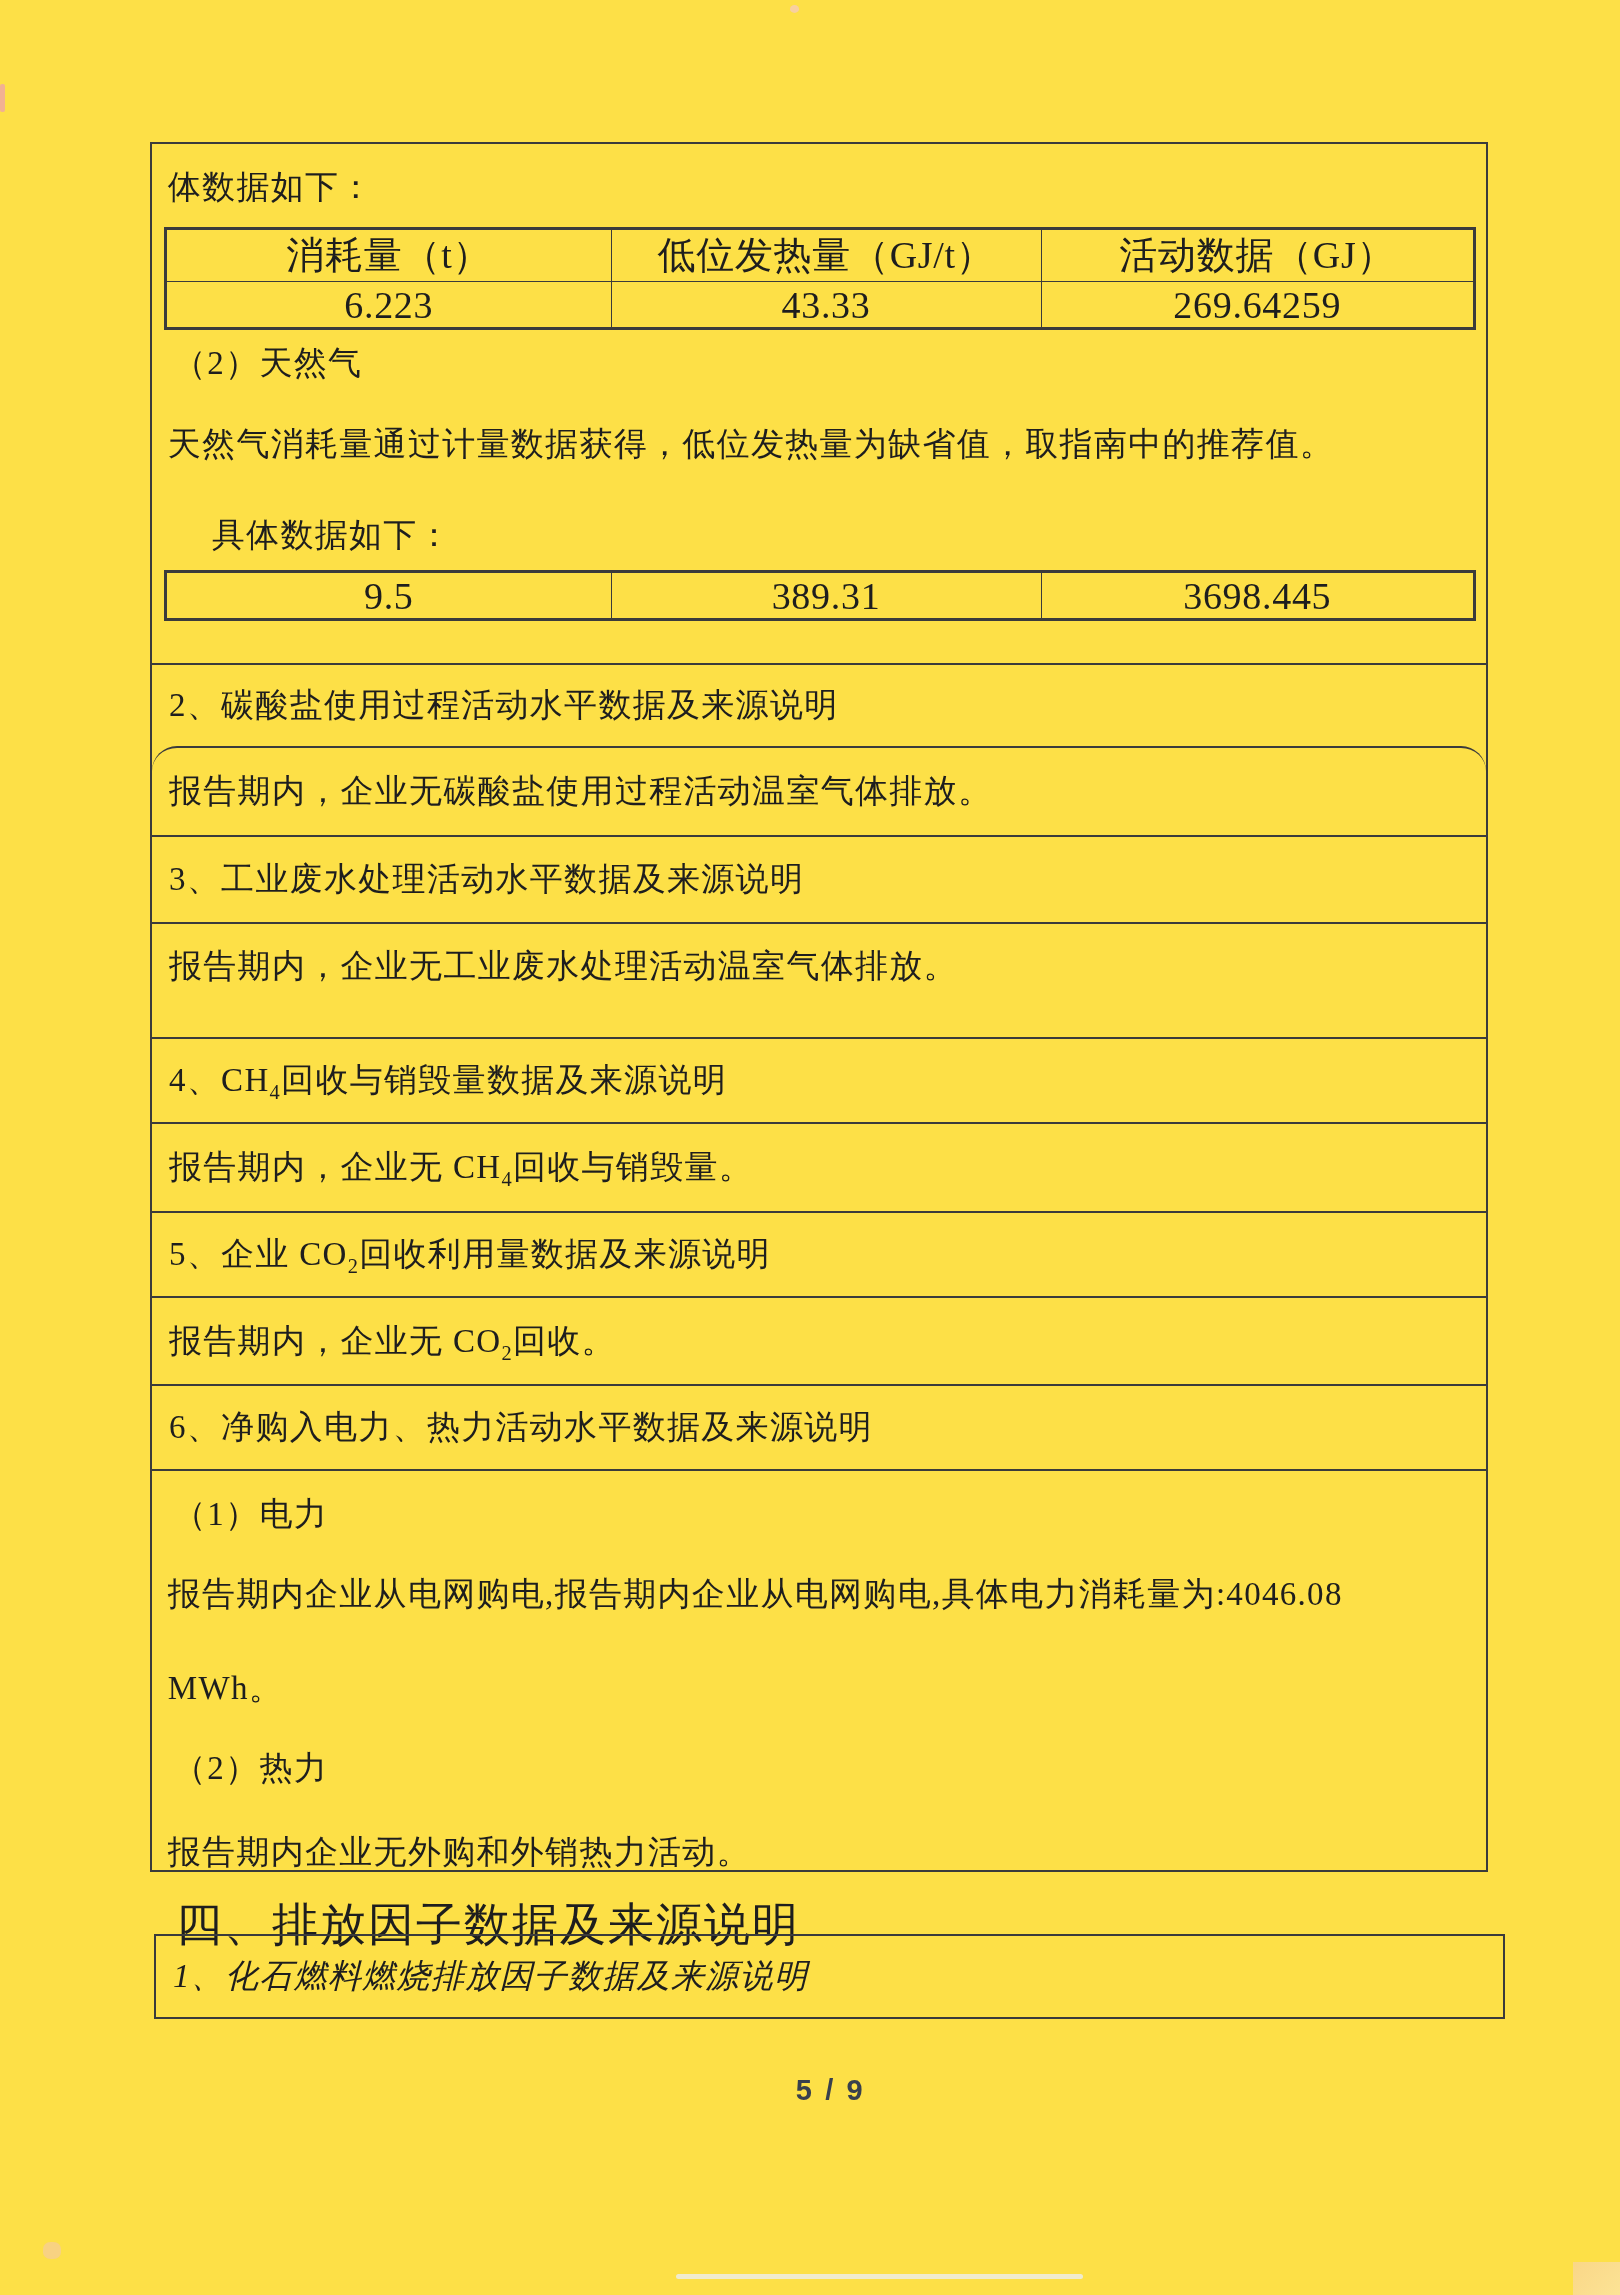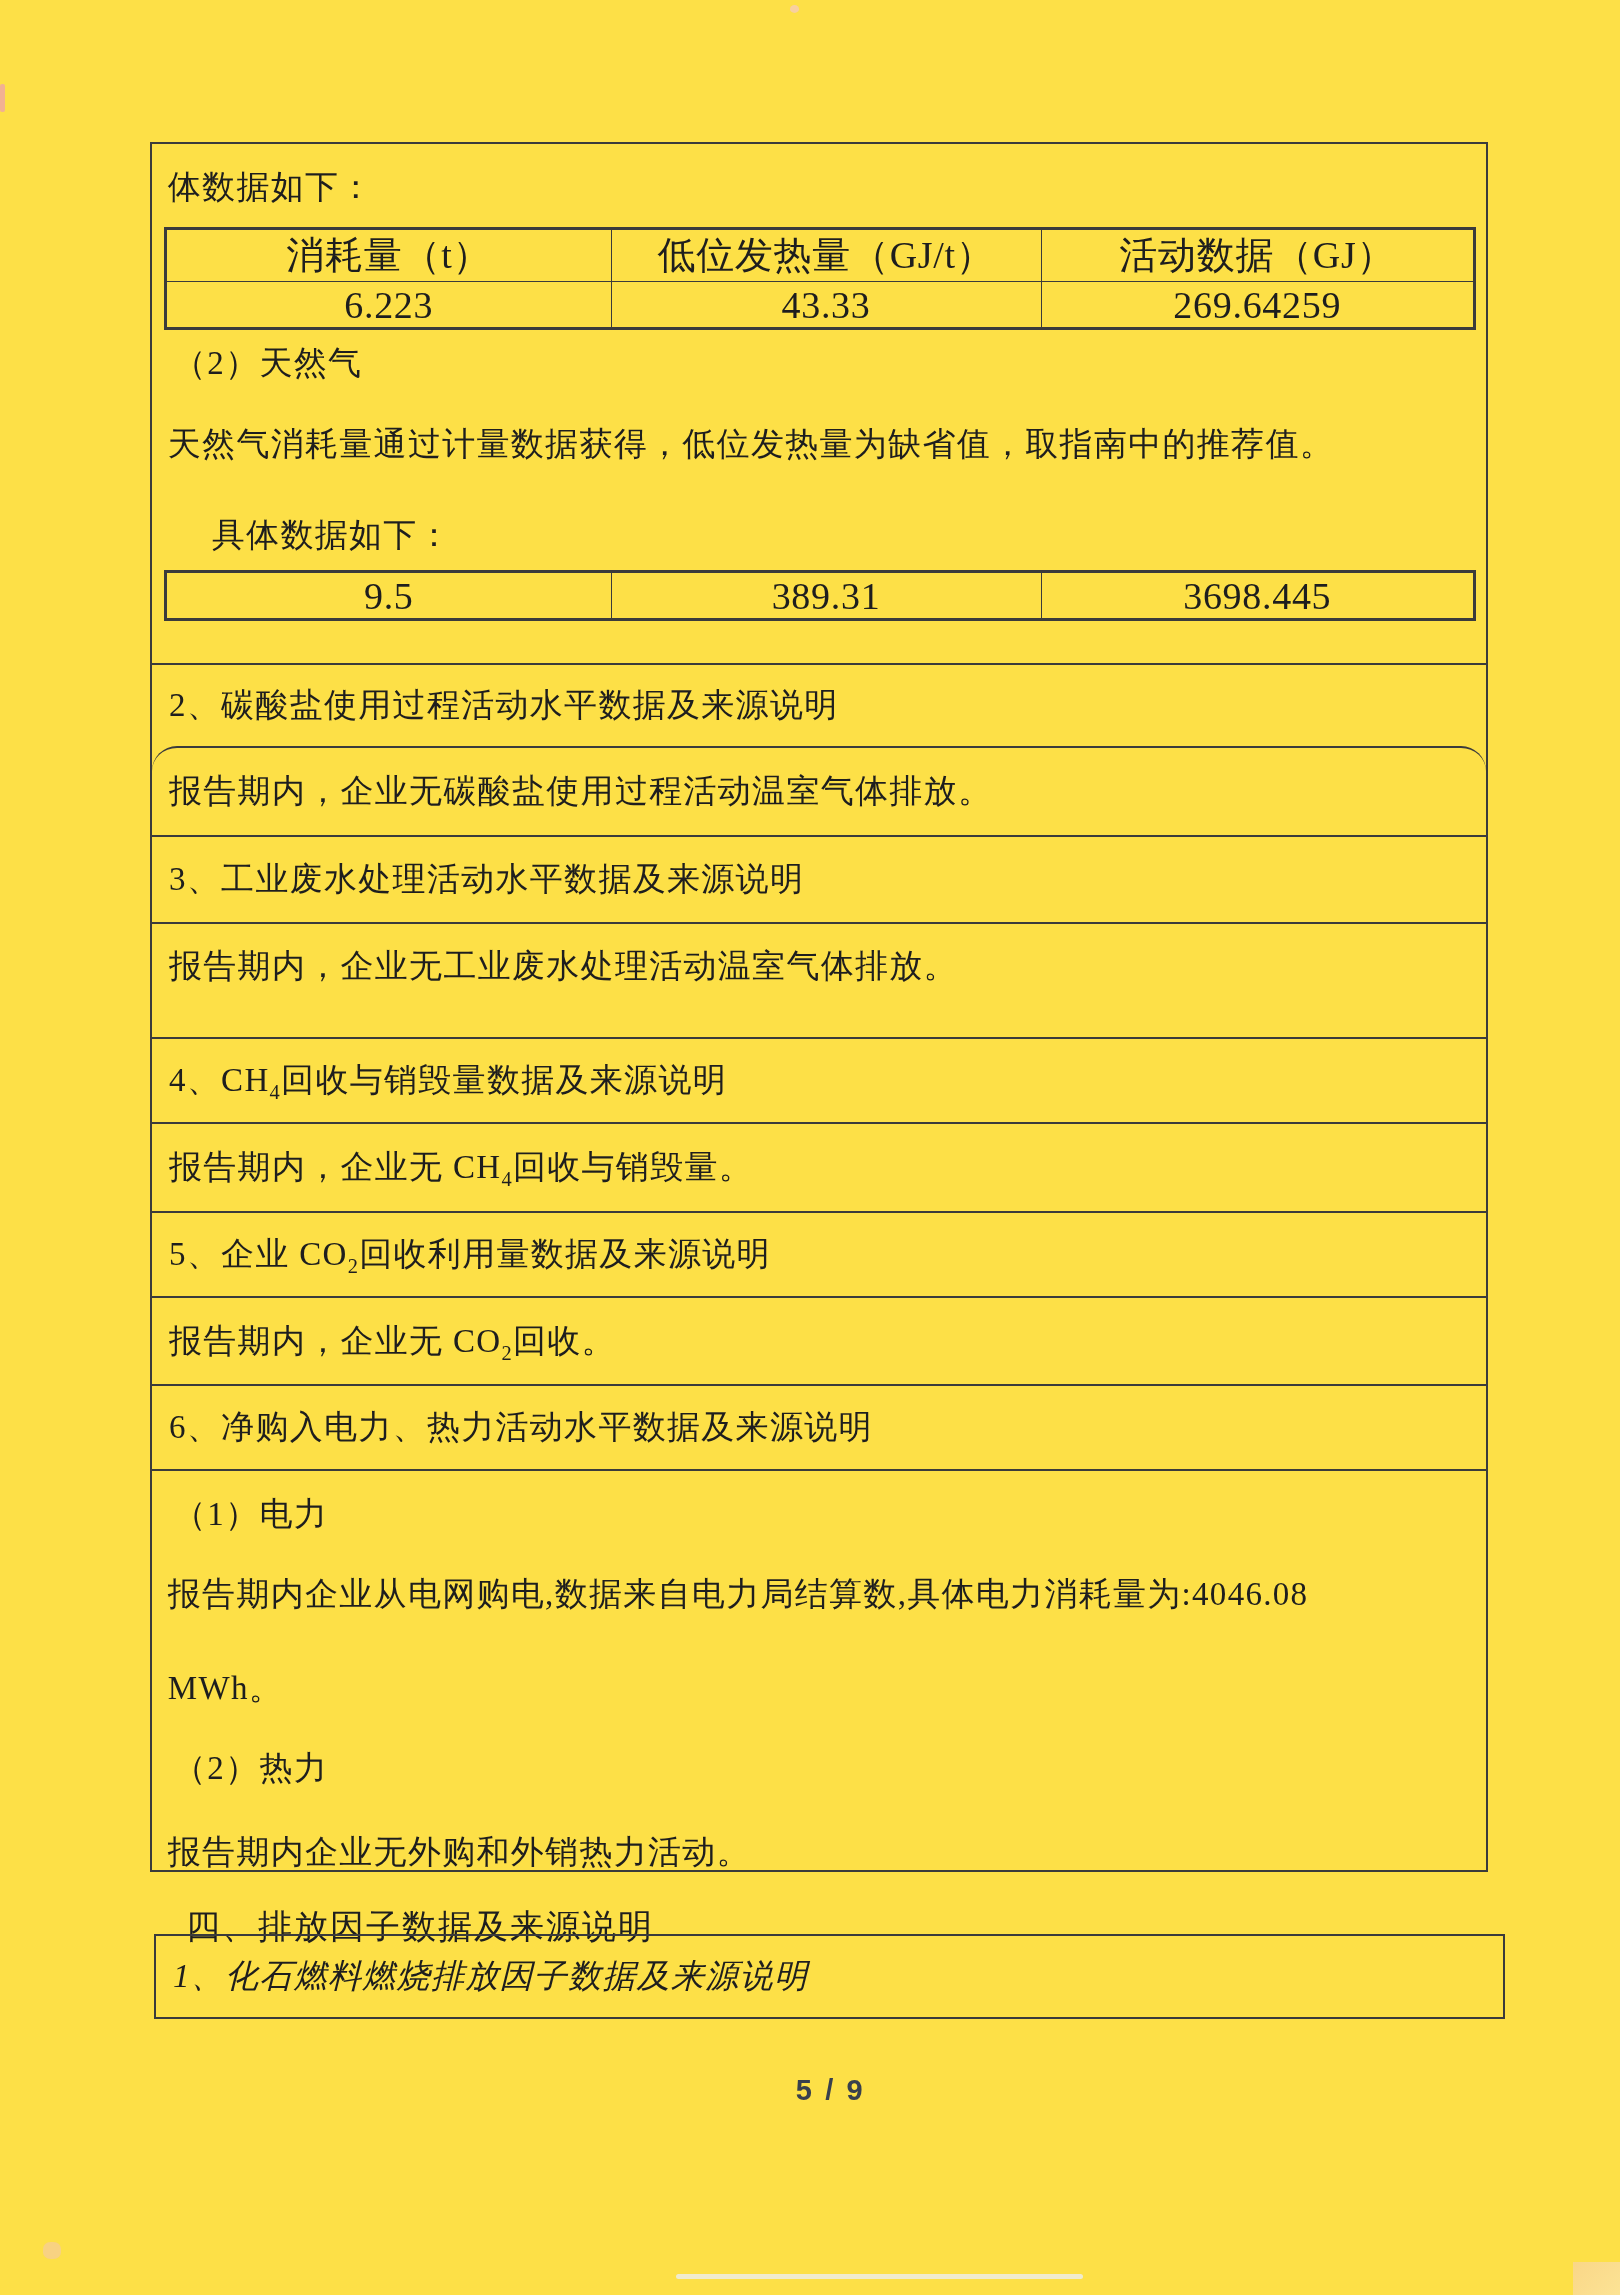--- a/index.html
+++ b/index.html
@@ -63,22 +63,22 @@
     letter-spacing:0.7px;
     padding:0;
   }
   .data-table th{height:41px;}
   .data-table td{height:45px;}
   .data-table{border:2px solid var(--border);outline:0.7px solid var(--border);outline-offset:-0.7px;}
   
   .section-heading{
     position:absolute;
     left:172px; top:1890px;
-    margin:14px;
-    font-size:34px;
+    margin:4px;
+    font-size:46px;
     letter-spacing:2px;
   }
   .sub-box{
     position:absolute;
     left:154px; top:1934px;
     width:1330px;
     height:81px;
     border:2px solid var(--border);
     display:flex;align-items:center;
     padding-left:17px;
@@ -194,21 +194,21 @@
     <div class="trow row-c5 heading-flex">
       <p class="body-text"><span>报告期内，企业无 CO</span><sub>2</sub><span>回收。</span></p>
     </div>
 
     <div class="trow row-h6 heading-flex">
       <p class="body-text">6、净购入电力、热力活动水平数据及来源说明</p>
     </div>
 
     <div class="trow row-c6">
       <p class="body-text abs" style="top:23.6px;left:21px;">（1）电力</p>
-      <p class="body-text abs" style="top:104px;left:15.8px;">报告期内企业从电网购电,数据来自电力局结算数,具体电力消耗量为:4046.08</p>
+      <p class="body-text abs" style="top:104px;left:15.8px;">报告期内企业从电网购电,报告期内企业从电网购电,具体电力消耗量为:4046.08</p>
       <p class="body-text abs" style="top:198px;left:15.8px;">MWh。</p>
       <p class="body-text abs" style="top:278px;left:21px;">（2）热力</p>
       <p class="body-text abs" style="top:362px;left:15.8px;">报告期内企业无外购和外销热力活动。</p>
     </div>
   </div>
 
   <p class="section-heading">四、排放因子数据及来源说明</p>
 
   <div class="sub-box">
     <p class="body-text">1、化石燃料燃烧排放因子数据及来源说明</p>

